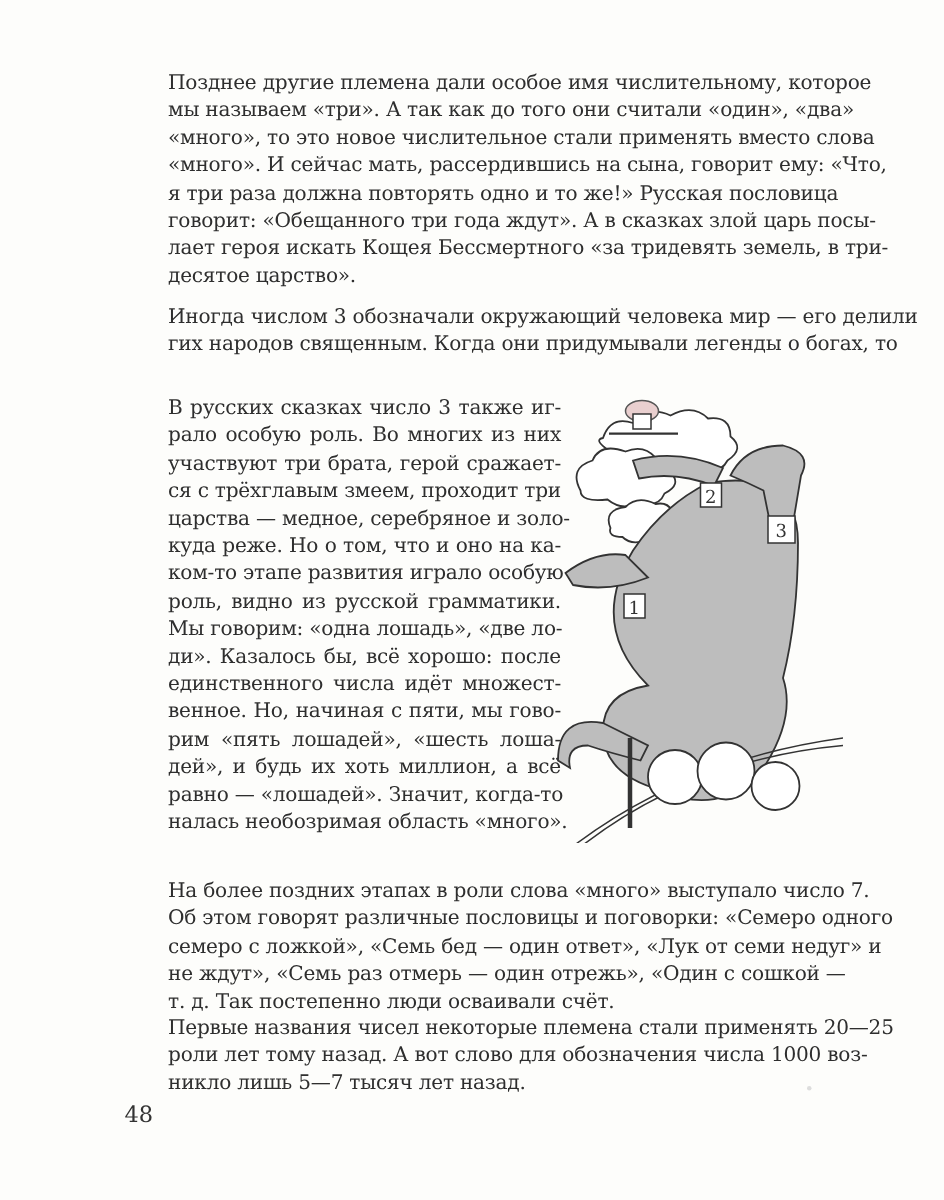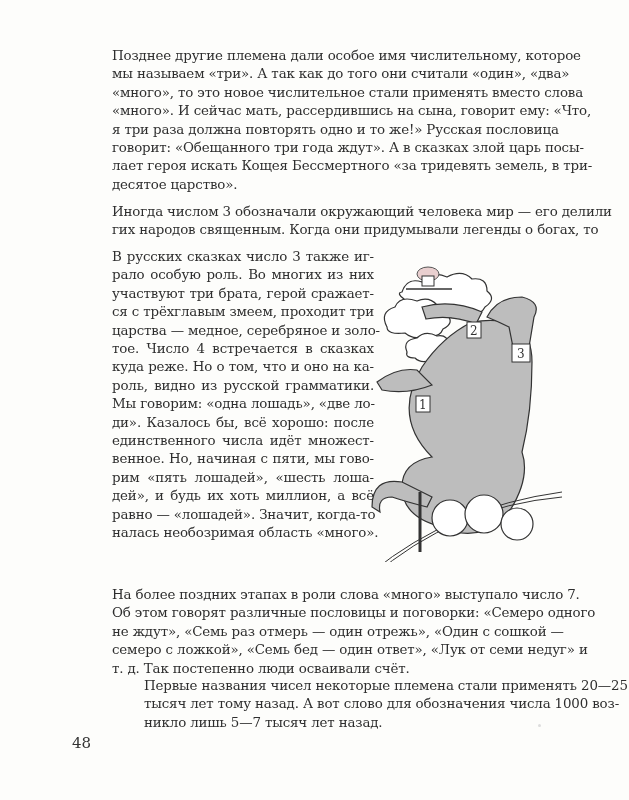--- a/index.html
+++ b/index.html
@@ -11,25 +11,25 @@
     .para {
       position: absolute; left: 112px; width: 440px;
       font-size: 13.4px; line-height: 18.4px; text-align: justify; margin: 0;
       letter-spacing: -0.15px;
     }
     .para .line { display: block; white-space: nowrap; text-align-last: justify; text-align: justify; }
     .para .line.last { text-align-last: left; }
     .narrow { width: 262px; }
     #p1 { top: 47px; }
     #p2 { top: 203px; }
-    #p3 { top: 248px; }
+    #p3 { top: 264px; }
     #p4 { top: 586px; }
-    #p5 { top: 677px; margin-left: 32px; }
+    #p5 { top: 677px; }
     .page-number {
-      position: absolute; left: 72px; top: 734px; font-size: 15px; color: #333;
+      position: absolute; left: 83px; top: 734px; font-size: 15px; color: #333;
     }
     .illustration { position: absolute; left: 362px; top: 252px; width: 200px; height: 310px; }
     .dot { position:absolute; left:538px; top:724px; width:3px; height:3px; background:#ddd; border-radius:50%; }
   </style>
 </head>
 <body>
 
 <div class="page">
 
   <p class="para" id="p1">
@@ -47,22 +47,22 @@
     <span class="line">Иногда числом 3 обозначали окружающий человека мир — его делили</span>
     <span class="line">гих народов священным. Когда они придумывали легенды о богах, то</span>
   </p>
 
   <p class="para narrow" id="p3">
     <span class="line">В русских сказках число 3 также иг-</span>
     <span class="line">рало особую роль. Во многих из них</span>
     <span class="line">участвуют три брата, герой сражает-</span>
     <span class="line">ся с трёхглавым змеем, проходит три</span>
     <span class="line">царства — медное, серебряное и золо-</span>
-    <span class="line">тое. Число 4 встречается в сказках</span>
     <span class="line">куда реже. Но о том, что и оно на ка-</span>
+    <span class="line">ком-то этапе развития играло особую</span>
     <span class="line">роль, видно из русской грамматики.</span>
     <span class="line">Мы говорим: «одна лошадь», «две ло-</span>
     <span class="line">ди». Казалось бы, всё хорошо: после</span>
     <span class="line">единственного числа идёт множест-</span>
     <span class="line">венное. Но, начиная с пяти, мы гово-</span>
     <span class="line">рим «пять лошадей», «шесть лоша-</span>
     <span class="line">дей», и будь их хоть миллион, а всё</span>
     <span class="line">равно — «лошадей». Значит, когда-то</span>
     <span class="line last">налась необозримая область «много».</span>
   </p>
@@ -109,27 +109,27 @@
       <line x1="58" y1="240" x2="58" y2="300" stroke-width="3"></line>
       <circle cx="88" cy="266" r="18"></circle>
       <circle cx="122" cy="262" r="19"></circle>
       <circle cx="155" cy="272" r="16"></circle>
     </g>
   </svg>
 
   <p class="para" id="p4">
     <span class="line">На более поздних этапах в роли слова «много» выступало число 7.</span>
     <span class="line">Об этом говорят различные пословицы и поговорки: «Семеро одного</span>
+    <span class="line">семеро с ложкой», «Семь бед — один ответ», «Лук от семи недуг» и</span>
     <span class="line">не ждут», «Семь раз отмерь — один отрежь», «Один с сошкой —</span>
-    <span class="line">семеро с ложкой», «Семь бед — один ответ», «Лук от семи недуг» и</span>
     <span class="line last">т. д. Так постепенно люди осваивали счёт.</span>
   </p>
 
   <p class="para" id="p5">
     <span class="line">Первые названия чисел некоторые племена стали применять 20—25</span>
-    <span class="line">тысяч лет тому назад. А вот слово для обозначения числа 1000 воз-</span>
+    <span class="line">роли лет тому назад. А вот слово для обозначения числа 1000 воз-</span>
     <span class="line last">никло лишь 5—7 тысяч лет назад.</span>
   </p>
 
   <div class="dot"></div>
 
   <div class="page-number">48</div>
 </div>
 
 </body></html>

